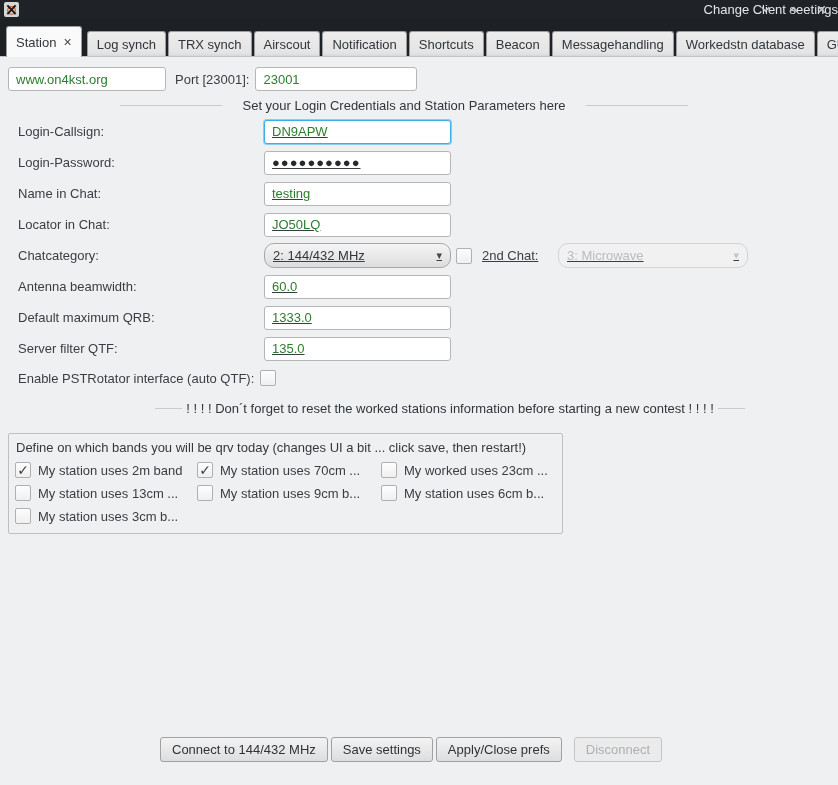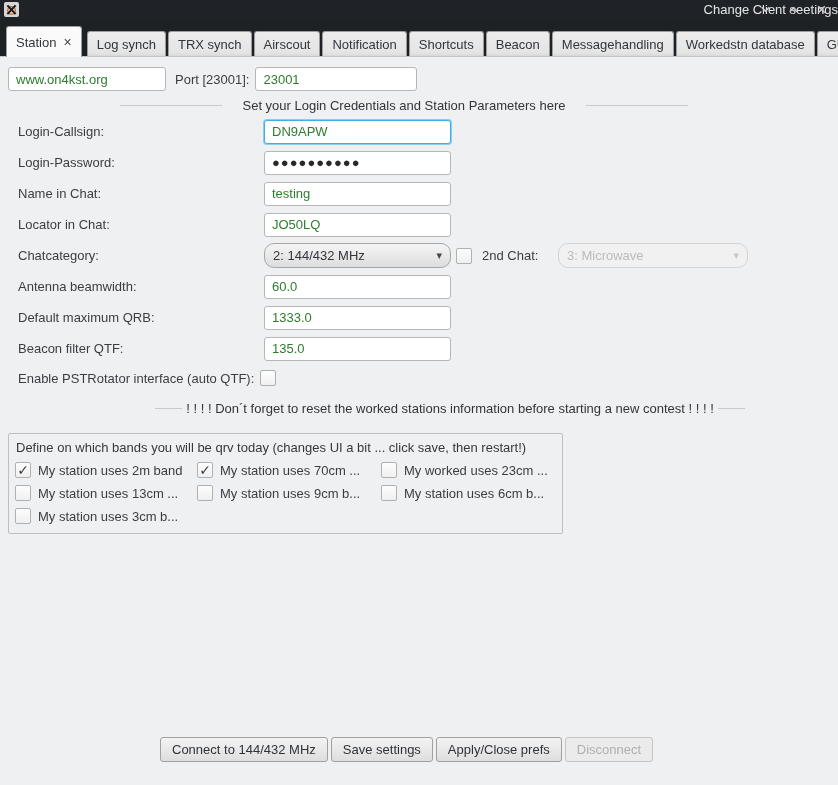--- a/index.html
+++ b/index.html
@@ -39,21 +39,21 @@
 
   .divider { display:flex; align-items:center; color:#31363b; }
   .divider .line { flex:1; height:1px; background:#c9cacc; }
   .divider .dtext { padding:0 4px; white-space:nowrap; }
   .divider.one { margin-left:120px; width:568px; margin-top:6px;gap:16px; }
   .divider.two { margin-left:155px; width:590px; margin-top:11px; }
 
   .form { display:grid; grid-template-columns:246px 187px 1fr; padding-left:18px; margin-top:3px; align-items:center; }
   .form .frow { display:contents; }
   .form .flabel { height:31px; display:flex; align-items:center; }
-  .form .fctl { height:31px; display:flex; align-items:center; }
+  .form .fctl { height:31px; display:flex; align-items:center;text-decoration:underline; }
   .form .txt { width:187px; }
 
   .combo { width:187px; height:25px; border:1px solid #a5a7a9; border-radius:10px;
            background:linear-gradient(#f5f5f5,#dddddd); display:flex; align-items:center;
            padding:0 8px; color:#31363b; cursor:pointer; }
   .combo .arrow { margin-left:auto; font-size:11px; color:#45484b; }
   .combo.disabled { background:#f1f1f2; border-color:#d2d4d5; color:#b9bcbf; cursor:default; }
   .combo.disabled .arrow { color:#c4c7c9; }
 
   .cb { width:16px; height:16px; background:linear-gradient(#fdfdfd,#f0f0f0); border:1px solid #aeb0b2;
@@ -72,21 +72,21 @@
   .groupbox { margin-left:8px; margin-top:17px; width:555px; border:1px solid #bdbfc1; border-radius:2px;
               padding:5px 6px 9px 6px; }
   .groupbox .gtitle { margin:1px 0 7px 1px; color:#35393d; }
   .band-grid { display:grid; grid-template-columns:182px 184px 1fr; row-gap:7px; }
   .band-item { display:flex; align-items:center; }
   .band-item .blabel { margin-left:7px; white-space:nowrap; }
 
   .btnbar { position:absolute; left:160px; bottom:22px; display:flex; gap:3px; }
   .btn { height:25px; padding:0 11px; background:linear-gradient(#f3f3f3,#dedede); border:1px solid #9fa1a3;
          border-radius:3px; color:#2f3338; font-size:13px; display:flex; align-items:center; cursor:pointer; white-space:nowrap; }
-  .btn.disabled { color:#adb0b3; border-color:#c3c5c7; background:#ebebec; cursor:default; }
+  .btn.disabled { color:#adb0b3; border-color:#c3c5c7; background:#ebebec; cursor:default;margin-left:9px; }
 </style>
 </head>
 <body>
 
 <div class="window">
 
   <div class="titlebar">
     <span class="app-icon">
       <svg width="11" height="11" viewBox="0 0 12 12">
         <circle cx="6" cy="7" r="4.2" fill="none" stroke="#d06a2a" stroke-width="1.4"></circle>
@@ -226,21 +226,21 @@
 
       <div class="frow">
         <div class="flabel">Default maximum QRB:</div>
         <div class="fctl">
             <input class="txt" value="1333.0" style="">
           </div>
         <div class="fctl"></div>
       </div>
 
       <div class="frow">
-        <div class="flabel">Beacon filter QTF:</div>
+        <div class="flabel">Server filter QTF:</div>
         <div class="fctl">
             <input class="txt" value="135.0" style="">
           </div>
         <div class="fctl"></div>
       </div>
 
       <div class="pst-row">
         <span>Enable PSTRotator interface (auto QTF):</span>
         <span class="cb">
           

